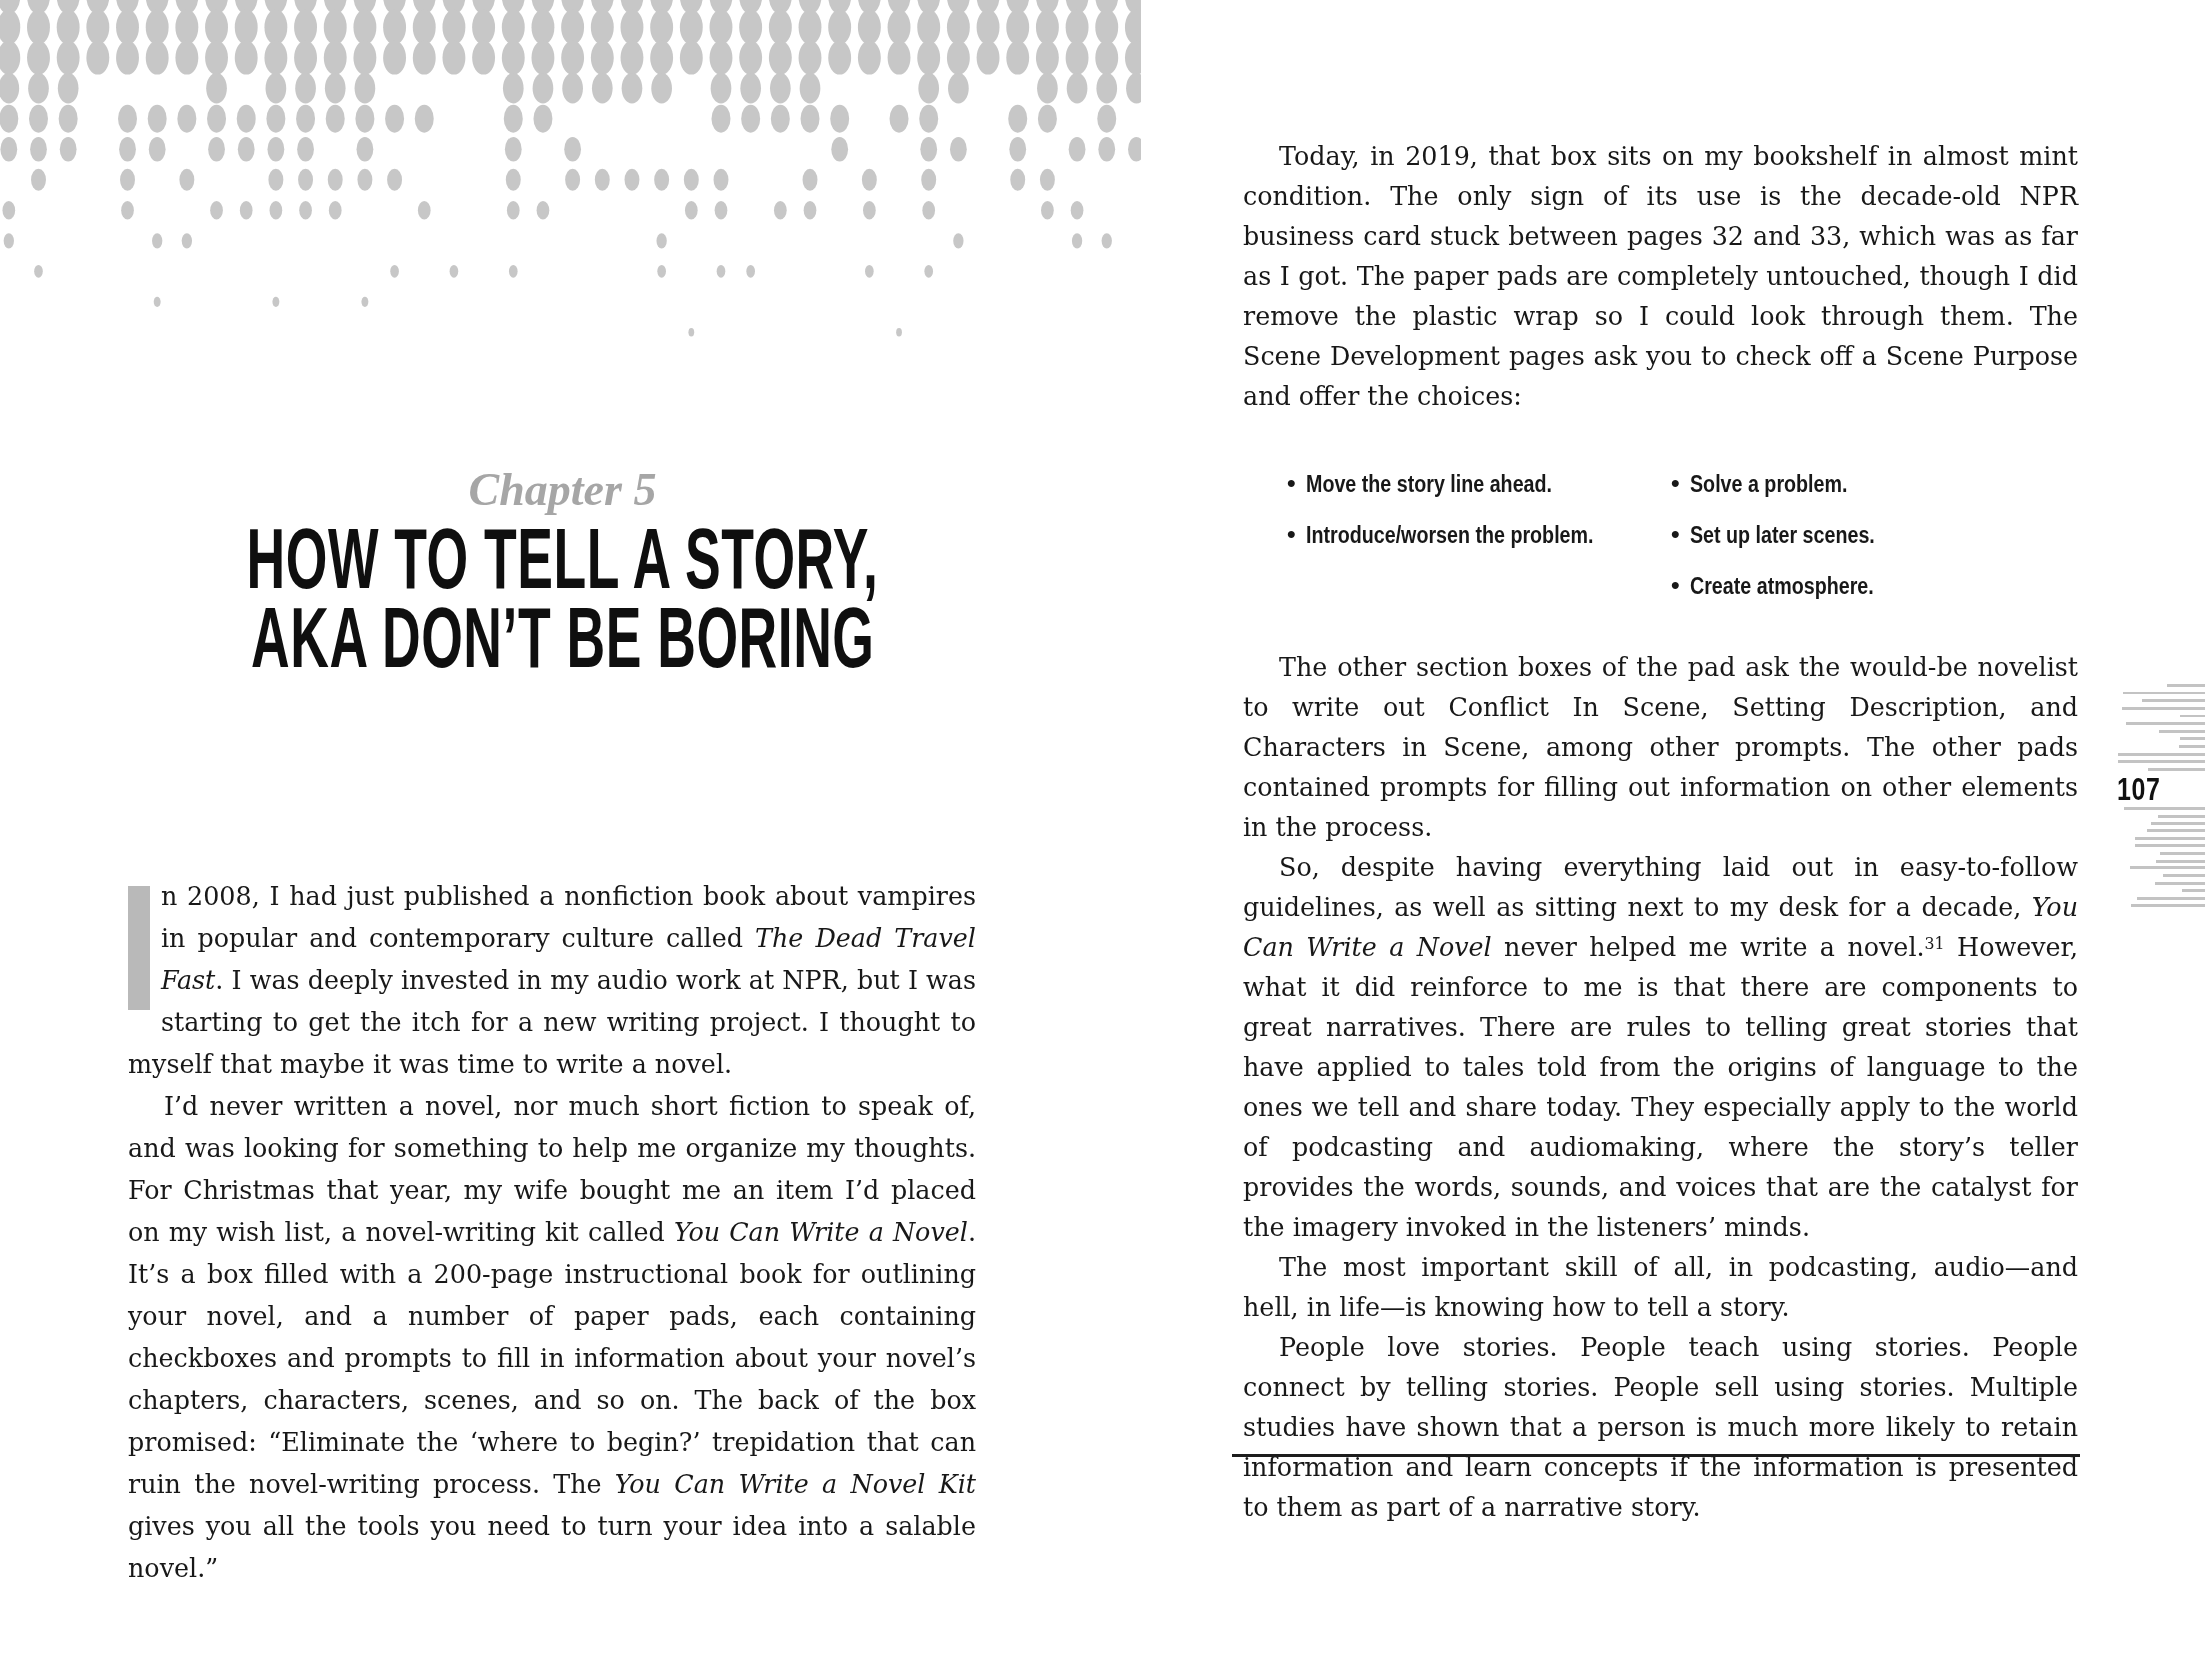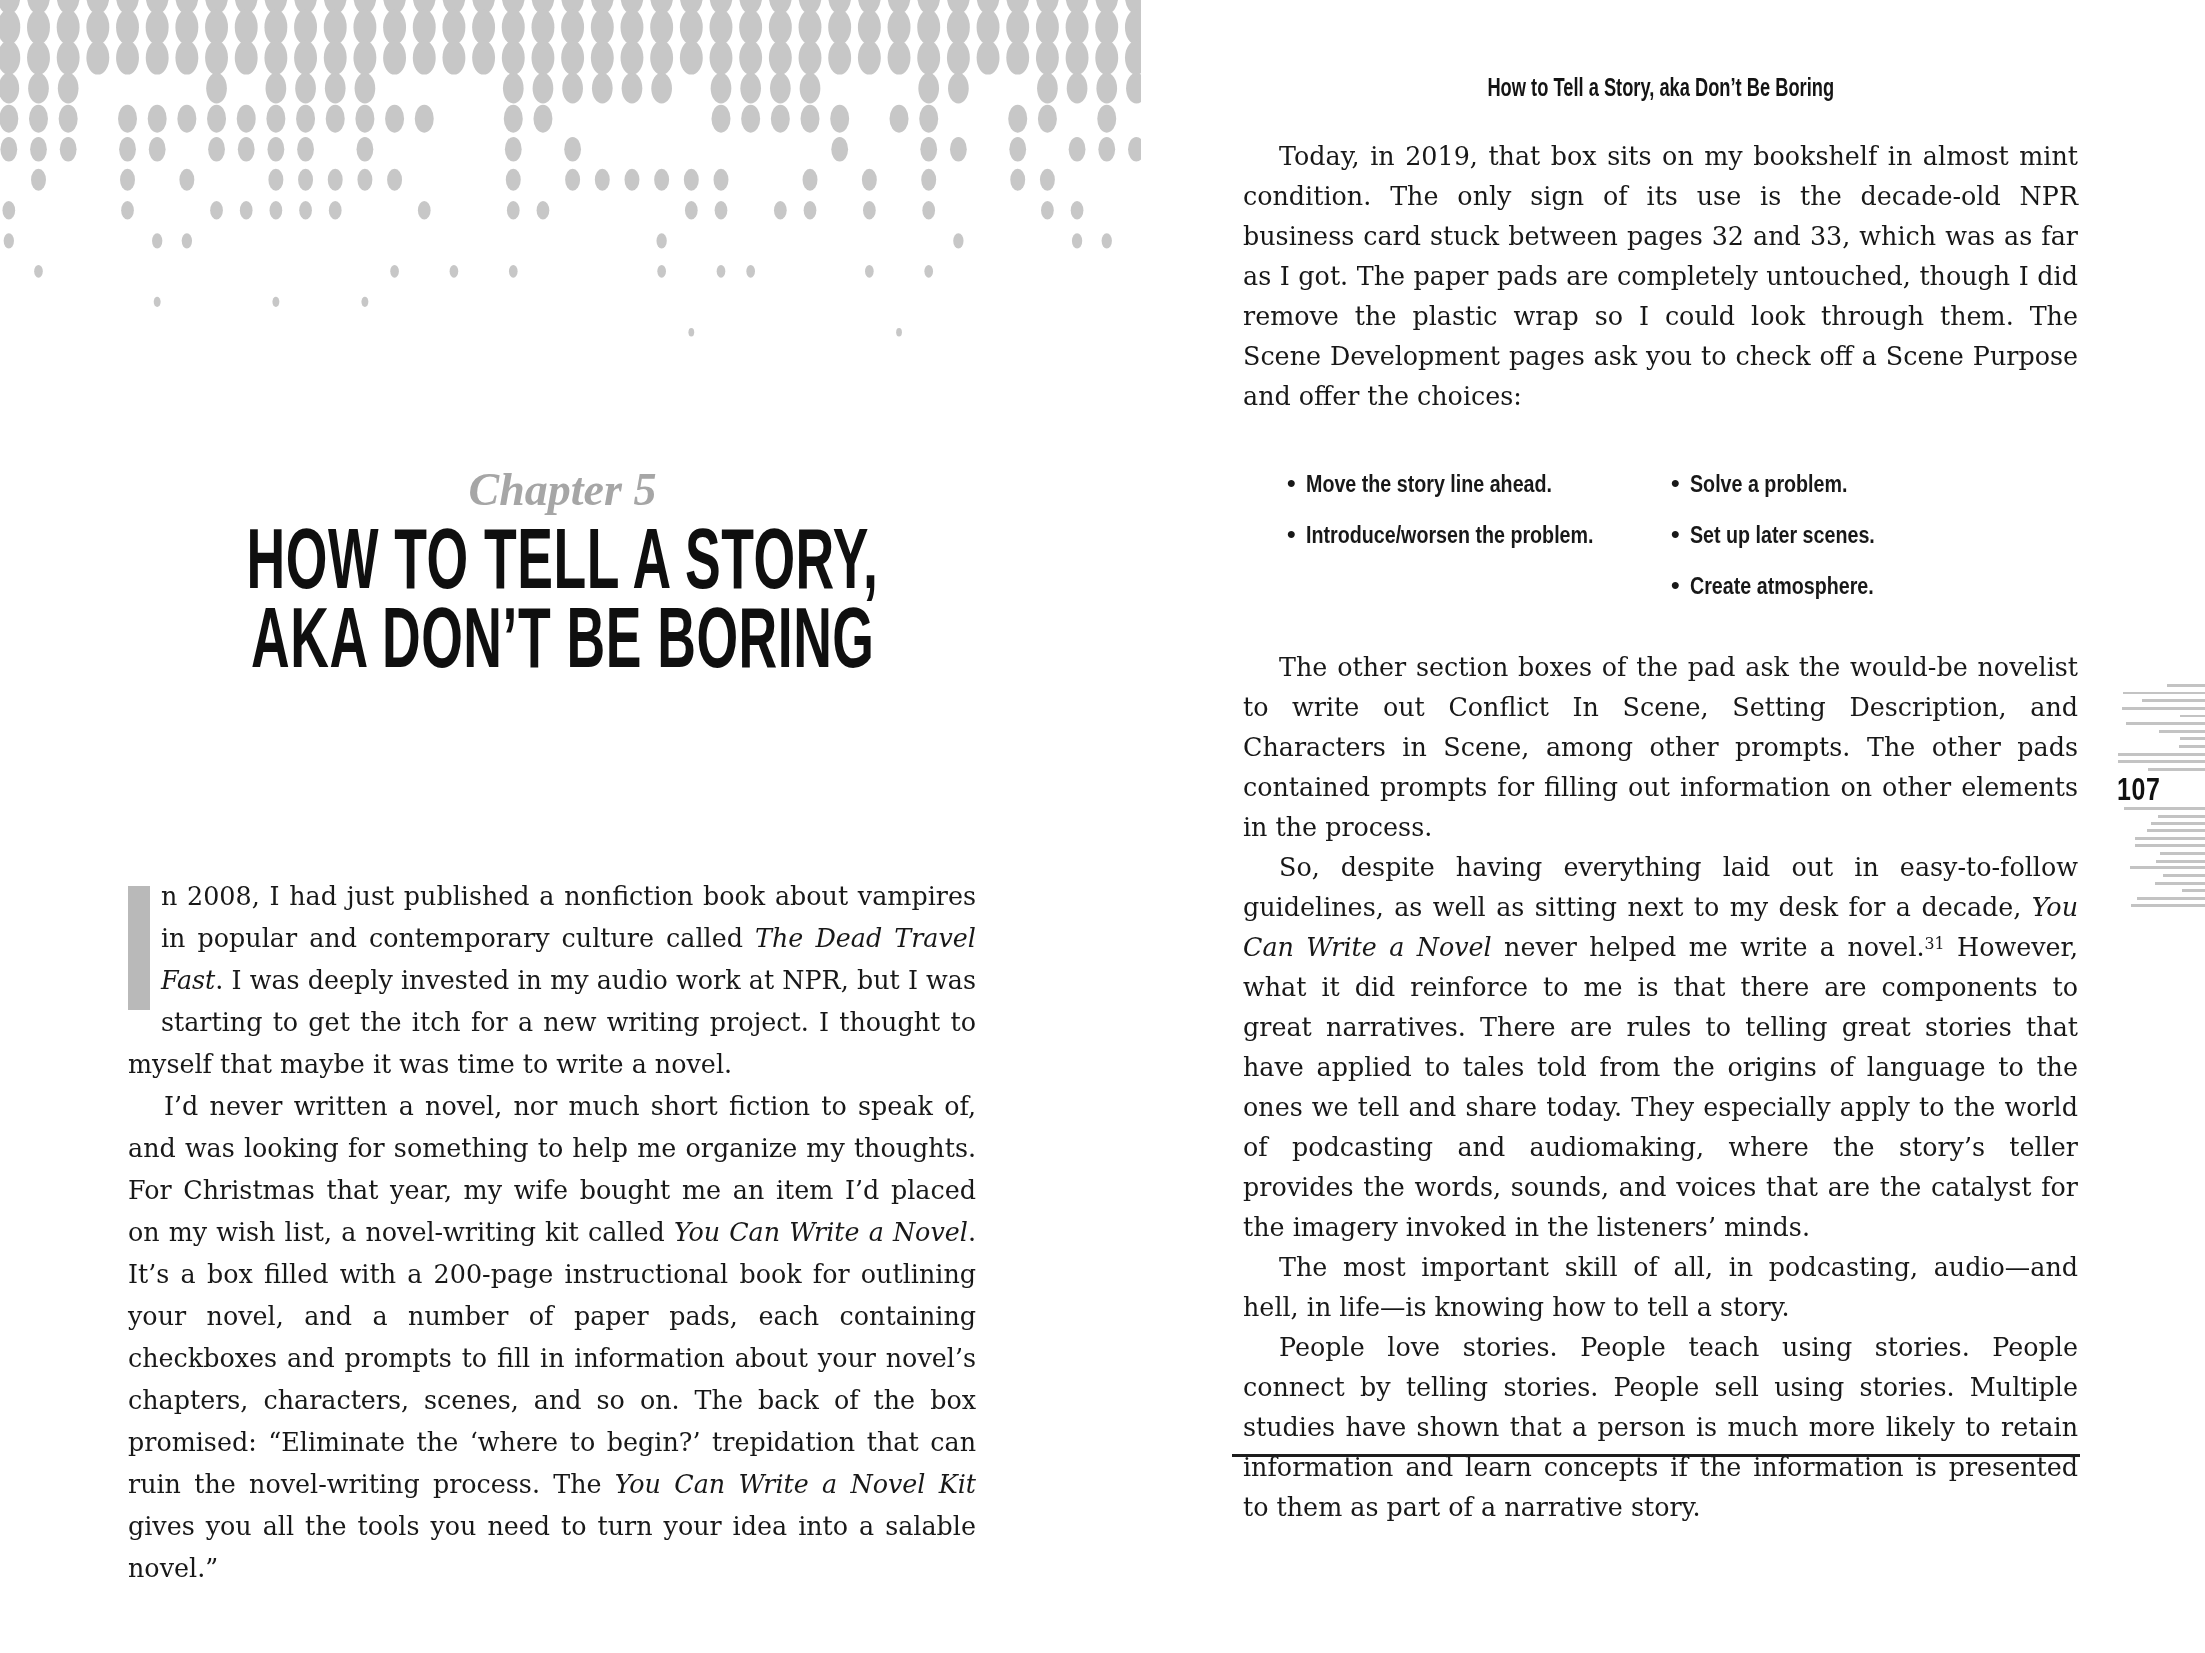--- a/index.html
+++ b/index.html
@@ -311,23 +311,20 @@
   <div class="left-body">
     <p>
       <span class="dropcap-bar"></span>
       <span><span>n 2008, I had just published a nonfiction book about vampires in popular and contemporary culture called </span><span class="it">The Dead Travel Fast</span><span>. I was deeply invested in my audio work at NPR, but I was starting to get the itch for a new writing project. I thought to myself that maybe it was time to write a novel.</span></span>
     </p>
     <p class="para-indent">
       <span><span>I’d never written a novel, nor much short fiction to speak of, and was looking for something to help me organize my thoughts. For Christmas that year, my wife bought me an item I’d placed on my wish list, a novel-writing kit called </span><span class="it">You Can Write a Novel</span><span>. It’s a box filled with a 200-page instructional book for outlining your novel, and a number of paper pads, each containing checkboxes and prompts to fill in information about your novel’s chapters, characters, scenes, and so on. The back of the box promised: “Eliminate the ‘where to begin?’ trepidation that can ruin the novel-writing process. The </span><span class="it">You Can Write a Novel Kit</span><span> gives you all the tools you need to turn your idea into a salable novel.”</span></span>
     </p>
   </div>
 
-  <div class="right-header">
-    <span class="hline">How to Tell a Story, aka Don’t Be Boring</span>
-  </div>
 
   <div class="right-body">
     <p class="para-indent">
       <span><span>Today, in 2019, that box sits on my bookshelf in almost mint condition. The only sign of its use is the decade-old NPR business card stuck between pages 32 and 33, which was as far as I got. The paper pads are completely untouched, though I did remove the plastic wrap so I could look through them. The Scene Development pages ask you to check off a Scene Purpose and offer the choices:</span></span>
     </p>
     <div class="bullets">
       <div class="bcol bcol1">
           <div class="brow"><span class="bdot">•</span><span class="btxt">Move the story line ahead.</span></div>
           <div class="brow"><span class="bdot">•</span><span class="btxt">Introduce/worsen the problem.</span></div>
         </div>

